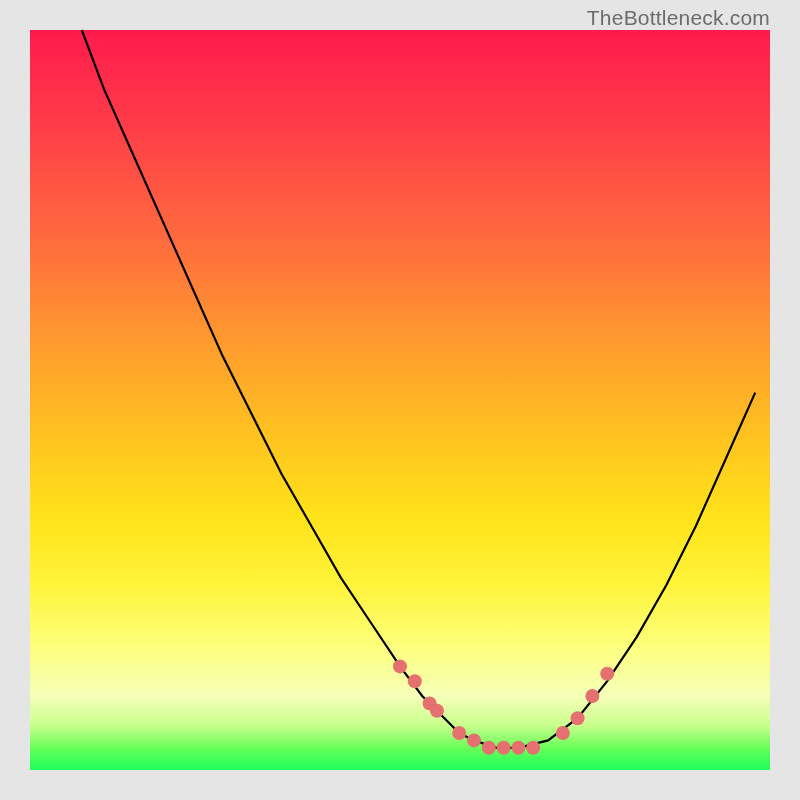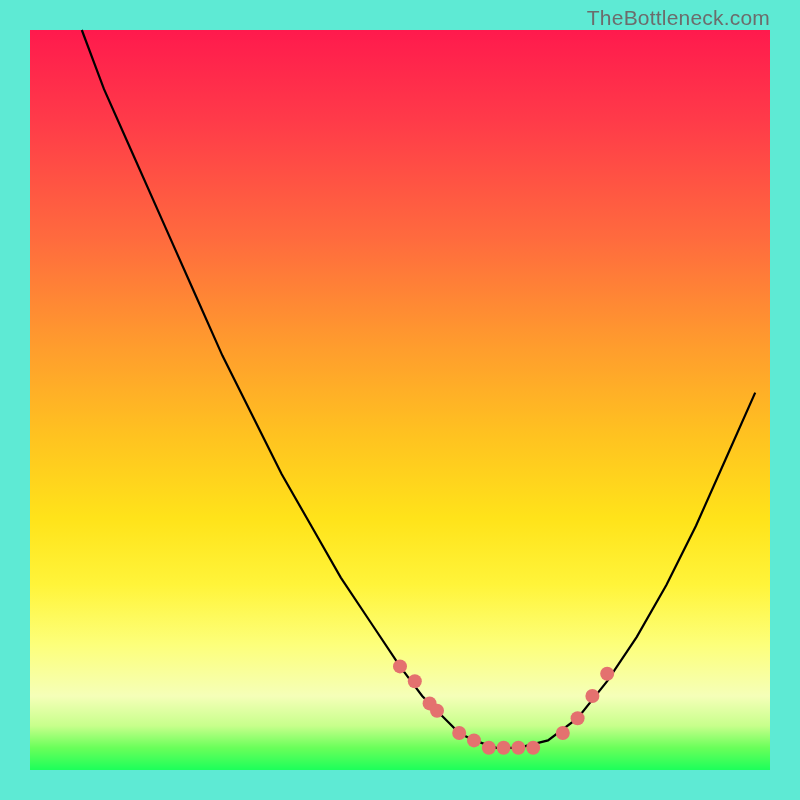--- a/index.html
+++ b/index.html
@@ -8,21 +8,21 @@
     width: 800px;
     height: 800px;
     overflow: hidden;
     background: #000;
     font-family: Arial, Helvetica, sans-serif;
   }
   .frame {
     position: relative;
     width: 800px;
     height: 800px;
-    background: #5eead4;
+    background: #e5e5e5;
   }
   .plot-area {
     position: absolute;
     left: 30px;
     top: 30px;
     width: 740px;
     height: 740px;
     
     background: linear-gradient(
       to bottom,

